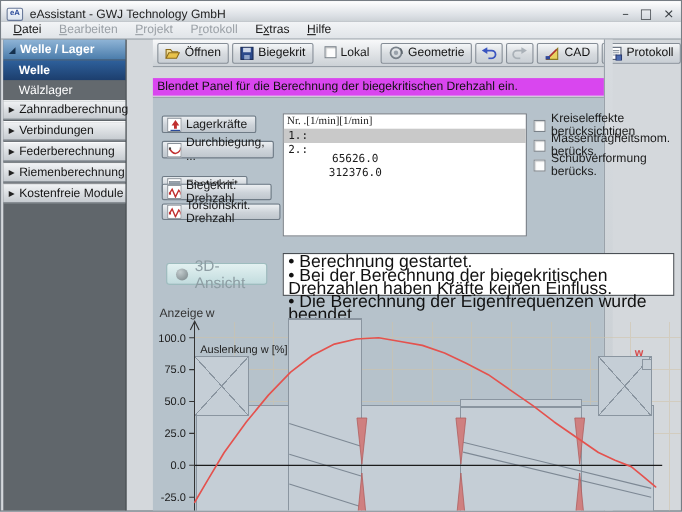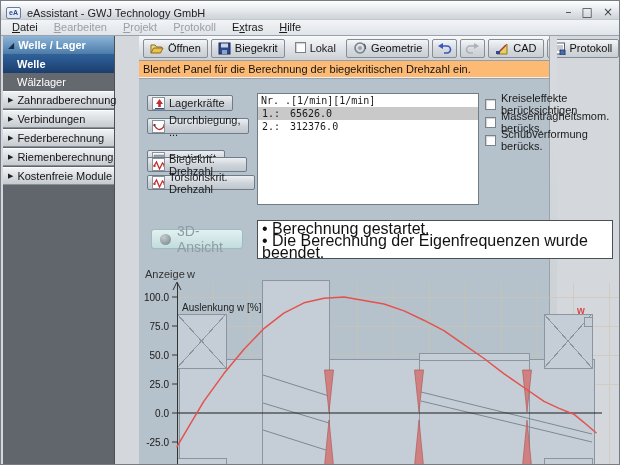--- a/index.html
+++ b/index.html
@@ -48,35 +48,35 @@
   .tbtn{height:19px;display:inline-flex;align-items:center;gap:4px;padding:0 6px;
     border:1px solid #858d96;border-radius:2px;font-size:11px;color:#111;
     background:linear-gradient(#f4f6f8,#d6dade 55%,#c9cfd5);}
   .tbtn.beige{background:linear-gradient(#efecdb,#dbd7c0 60%,#d0ccb2);}
   .tbtn.icon-only{padding:0 4px;}
   .tb-gap{width:5px;}
   .lokal{display:inline-flex;align-items:flex-start;gap:4px;padding:0 4px;}
   .cb{width:11px;height:11px;background:#fdfdfd;border:1px solid #7a828a;
     box-shadow:inset 1px 1px 1px rgba(0,0,0,.18);flex:none;}
   
-  .statusline{height:17px;flex:none;background:#fdba74;line-height:16px;padding-left:4px;
-    border-bottom:1px solid #eef0f2;color:#111;}
+  .statusline{height:17px;flex:none;background:#d946ef;line-height:16px;padding-left:4px;
+    border-bottom:1px solid #eef0f2;color:#111;margin-top:10px;}
   
   .panel{position:relative;flex:1;background:#b6c2cb;border-top:1px solid #99a1a9;}
   .act{position:absolute;left:8px;height:16px;display:flex;align-items:center;gap:4px;
     padding:0 4px;border:1px solid #6f7b86;border-radius:2px;font-size:11px;
     background:linear-gradient(#eceff2,#cdd3d9 55%,#bfc6cd);}
   .act .ic{width:13px;height:13px;flex:none;background:#fff;border:1px solid #8a929a;}
   .restable{position:absolute;left:118px;top:14px;width:222px;height:112px;background:#fff;
     border:1px solid #737b83;font-family:"DejaVu Sans Mono",monospace;font-size:10px;}
-  .restable .hd{height:13px;line-height:13px;padding-left:3px;white-space:pre;}
+  .restable .hd{height:13px;line-height:13px;padding-left:3px;white-space:pre;font-family:Liberation Serif, serif;}
   .trow{height:13px;line-height:13px;display:flex;}
   .trow.sel{background:#c9c9c9;}
   .trow .nr{width:32px;padding-left:4px;}
-  .trow .val{width:66px;text-align:left;}
+  .trow .val{width:66px;text-align:center;margin-top:21px;}
   .cbgroup{position:absolute;left:346px;top:16px;}
   .cbrow{display:flex;align-items:center;gap:5px;height:18px;}
   .btn3d{position:absolute;left:12px;top:150px;width:92px;height:20px;border-radius:3px;
     border:1px solid #9dbcbe;background:linear-gradient(#e3f1f1,#c2dcde);
     color:#8d9da3;display:flex;align-items:center;gap:6px;padding-left:8px;font-size:14px;}
   .sphere{width:11px;height:11px;border-radius:50%;flex:none;
     background:radial-gradient(circle at 35% 30%,#c3ccce,#8d989b 70%);}
   .msgbox{position:absolute;left:118px;top:141px;width:356px;height:39px;background:#fff;
     border:1px solid #4a4f55;font-size:16px;line-height:12px;padding:2px 4px;color:#111;}
   .chart{position:absolute;left:0;top:184px;width:497px;height:203px;}
@@ -286,20 +286,21 @@
           </div>
         </div>
 
         <div class="btn3d">
           <span class="sphere"></span>
           <span>3D-Ansicht</span>
         </div>
 
         <div class="msgbox">
           <div>• Berechnung gestartet.</div>
+          <div>• Bei der Berechnung der biegekritischen Drehzahlen haben Kräfte keinen Einfluss.</div>
           <div>• Die Berechnung der Eigenfrequenzen wurde beendet.</div>
         </div>
 
         <svg id="chart-svg" class="chart" viewBox="0 0 497 203">
 
           <g stroke="#cfc4a8" stroke-width="1" opacity="0.55" shape-rendering="crispEdges">
             <line x1="74" y1="20" x2="74" y2="203"></line>
               <line x1="110" y1="20" x2="110" y2="203"></line>
             <line x1="146" y1="20" x2="146" y2="203"></line>
               <line x1="182" y1="20" x2="182" y2="203"></line>

